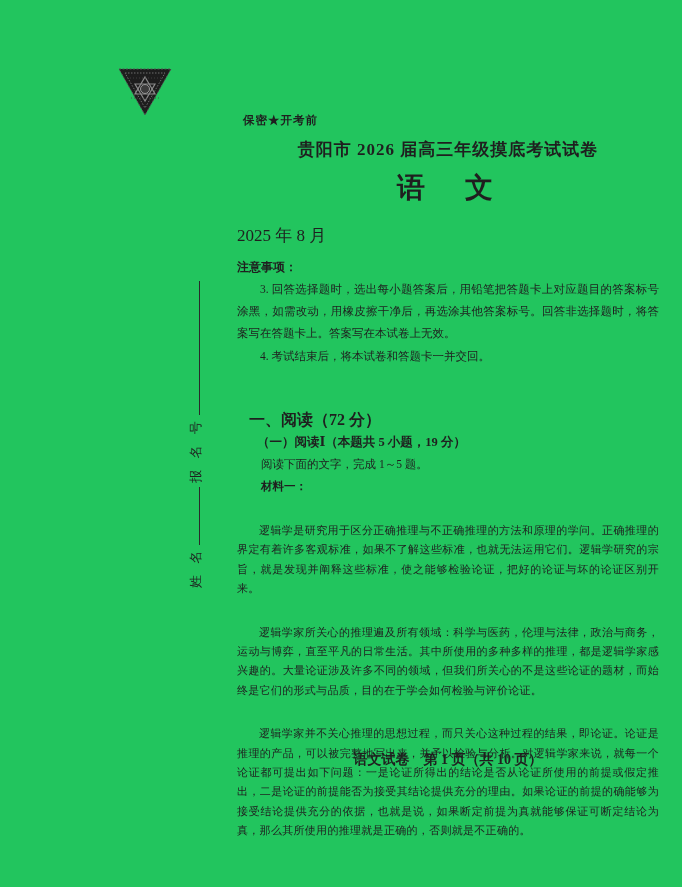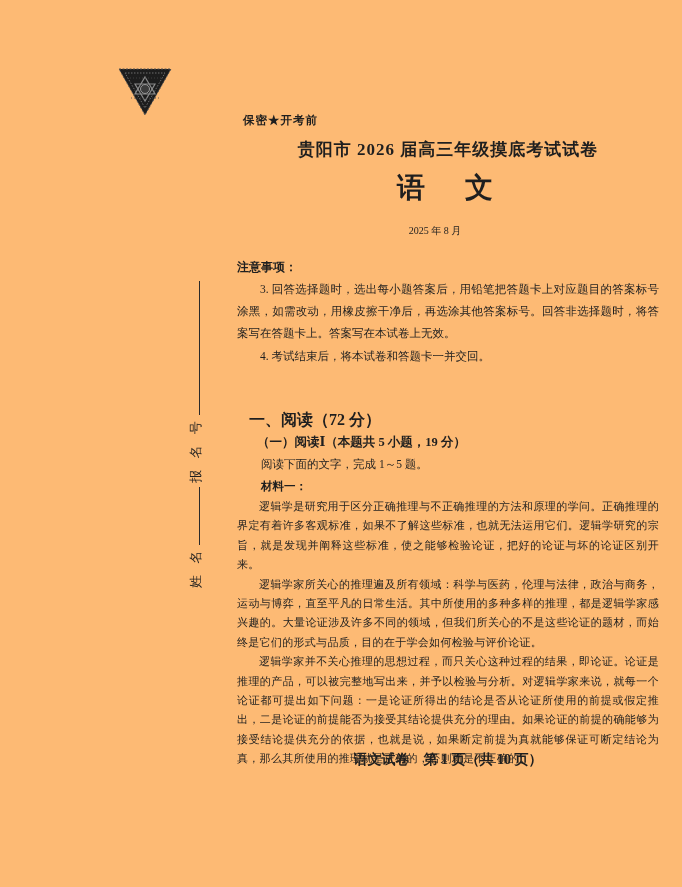--- a/index.html
+++ b/index.html
@@ -7,21 +7,21 @@
   body {
     background: #fbfbf9;
     font-family: "Liberation Serif", "DejaVu Serif", serif;
     color: #1f1f1f;
     position: relative;
     overflow: hidden;
   }
   .page {
     position: absolute;
     inset: 0;
-    background: #fdba74;
+    background: #22c55e;
   }
   
   .stamp {
     position: absolute;
     left: 114px;
     top: 60px;
     width: 62px;
     height: 62px;
   }
   
@@ -52,23 +52,23 @@
     text-align: center;
     font-size: 28px;
     font-weight: bold;
     letter-spacing: 6px;
   }
   .date {
     position: absolute;
     left: 237px;
     top: 224px;
     width: 422px;
-    text-align: center;
+    text-align: left;
     padding-right: 26px;
-    font-size: 10px;
+    font-size: 17px;
   }
   
   .seal {
     position: absolute;
     left: 186px;
     top: 588px;
     width: 335px;
     transform: rotate(-90deg);
     transform-origin: 0 0;
     display: flex;
@@ -131,20 +131,21 @@
     font-weight: bold;
     line-height: 22px;
     margin-left: 24px;
   }
   .para {
     font-size: 11px;
     line-height: 19.4px;
     text-indent: 2em;
     text-align: justify;
     letter-spacing: 0.3px;
+    margin-top: 24px;
   }
   .footer {
     position: absolute;
     left: 237px;
     top: 751px;
     width: 422px;
     text-align: center;
     font-size: 14px;
     font-weight: bold;
   }

